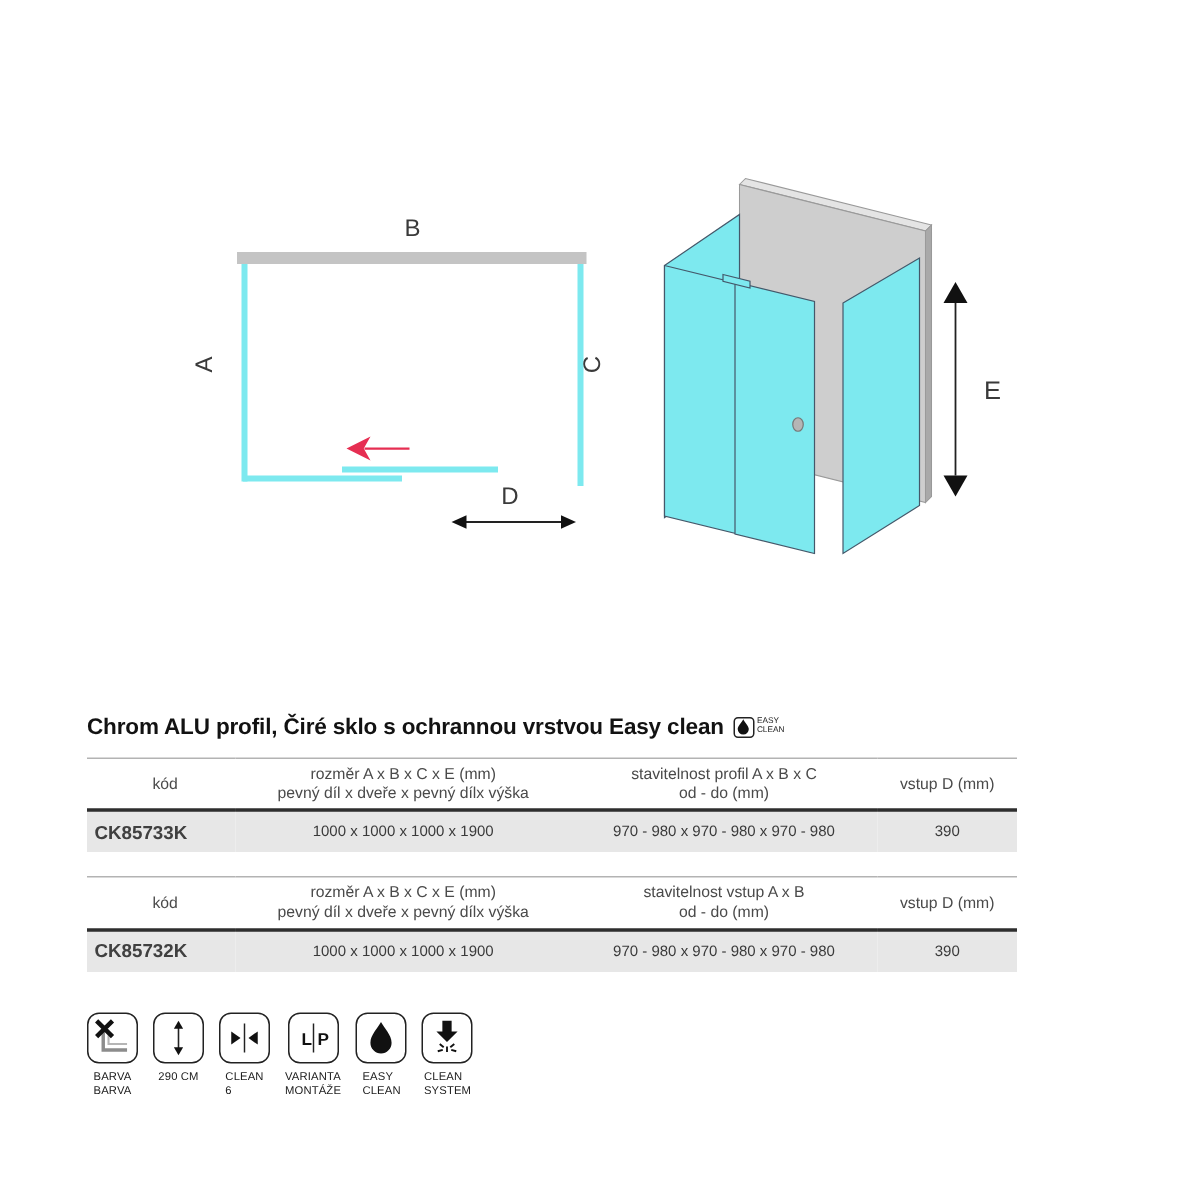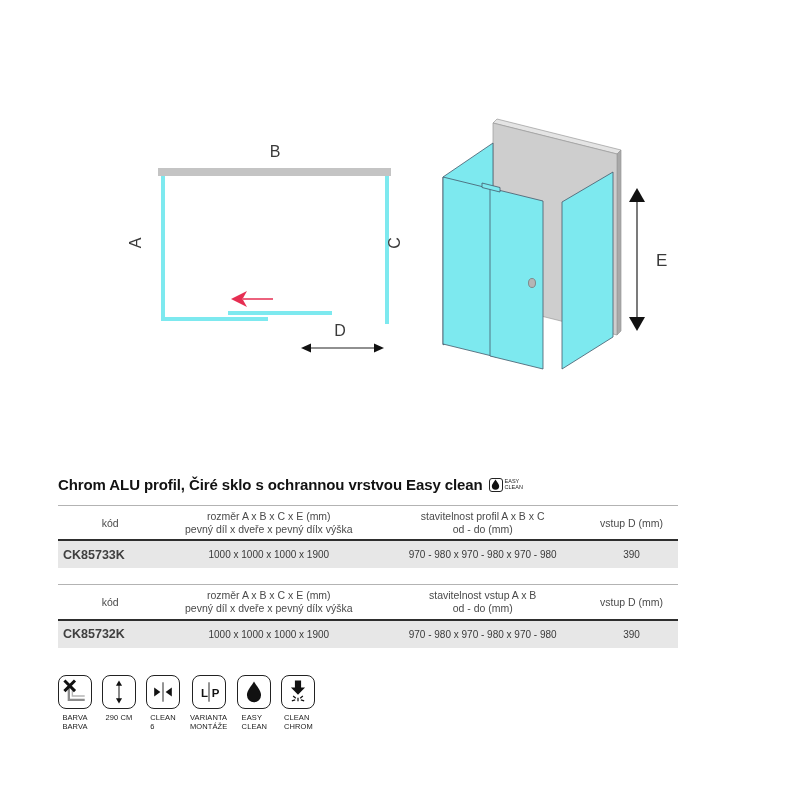--- a/index.html
+++ b/index.html
@@ -246,19 +246,19 @@
               <path d="M17,23.5 L17,27.5"></path>
               <path d="M11.5,21.5 L14.5,24"></path>
               <path d="M22.5,21.5 L19.5,24"></path>
               <path d="M10,27 L13.8,26"></path>
               <path d="M24,27 L20.2,26"></path>
             </g>
           </svg>
         </span>
         <span class="feature-label">
           <div>CLEAN</div>
-          <div>CHROM</div>
+          <div>SYSTEM</div>
         </span>
       </div>
 
     </div>
   </div>
 </div>
 
 </body></html>

